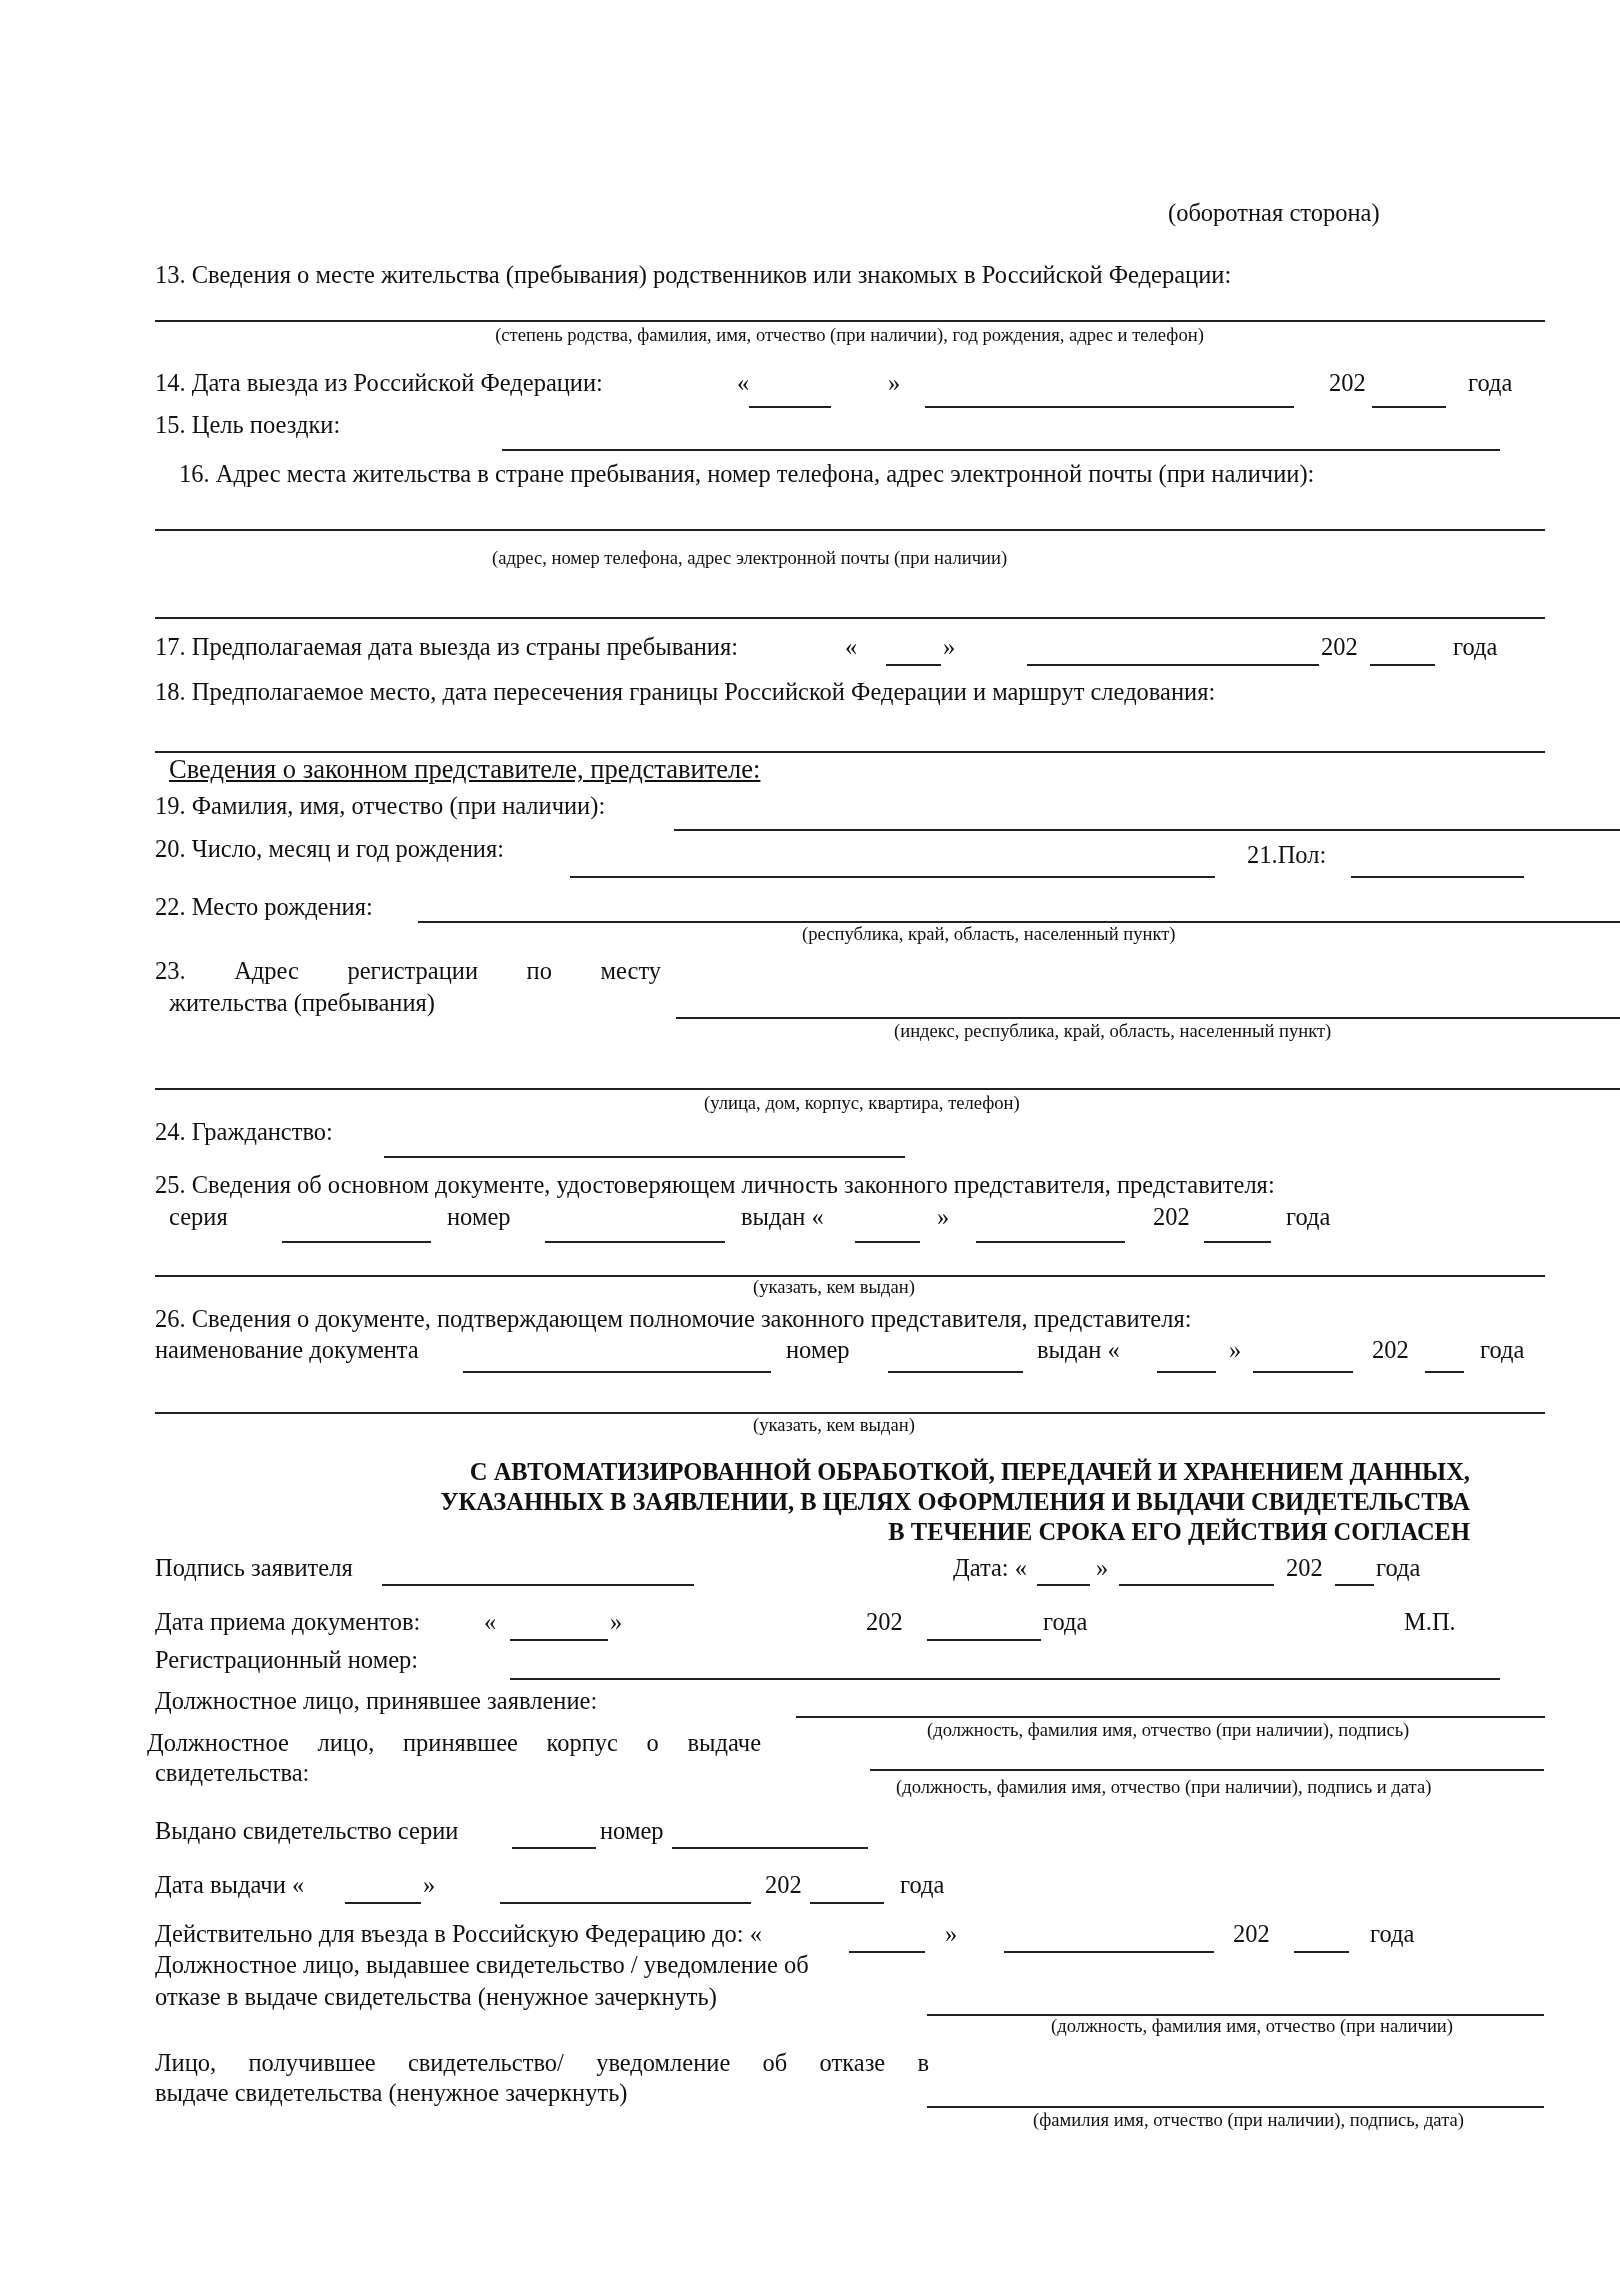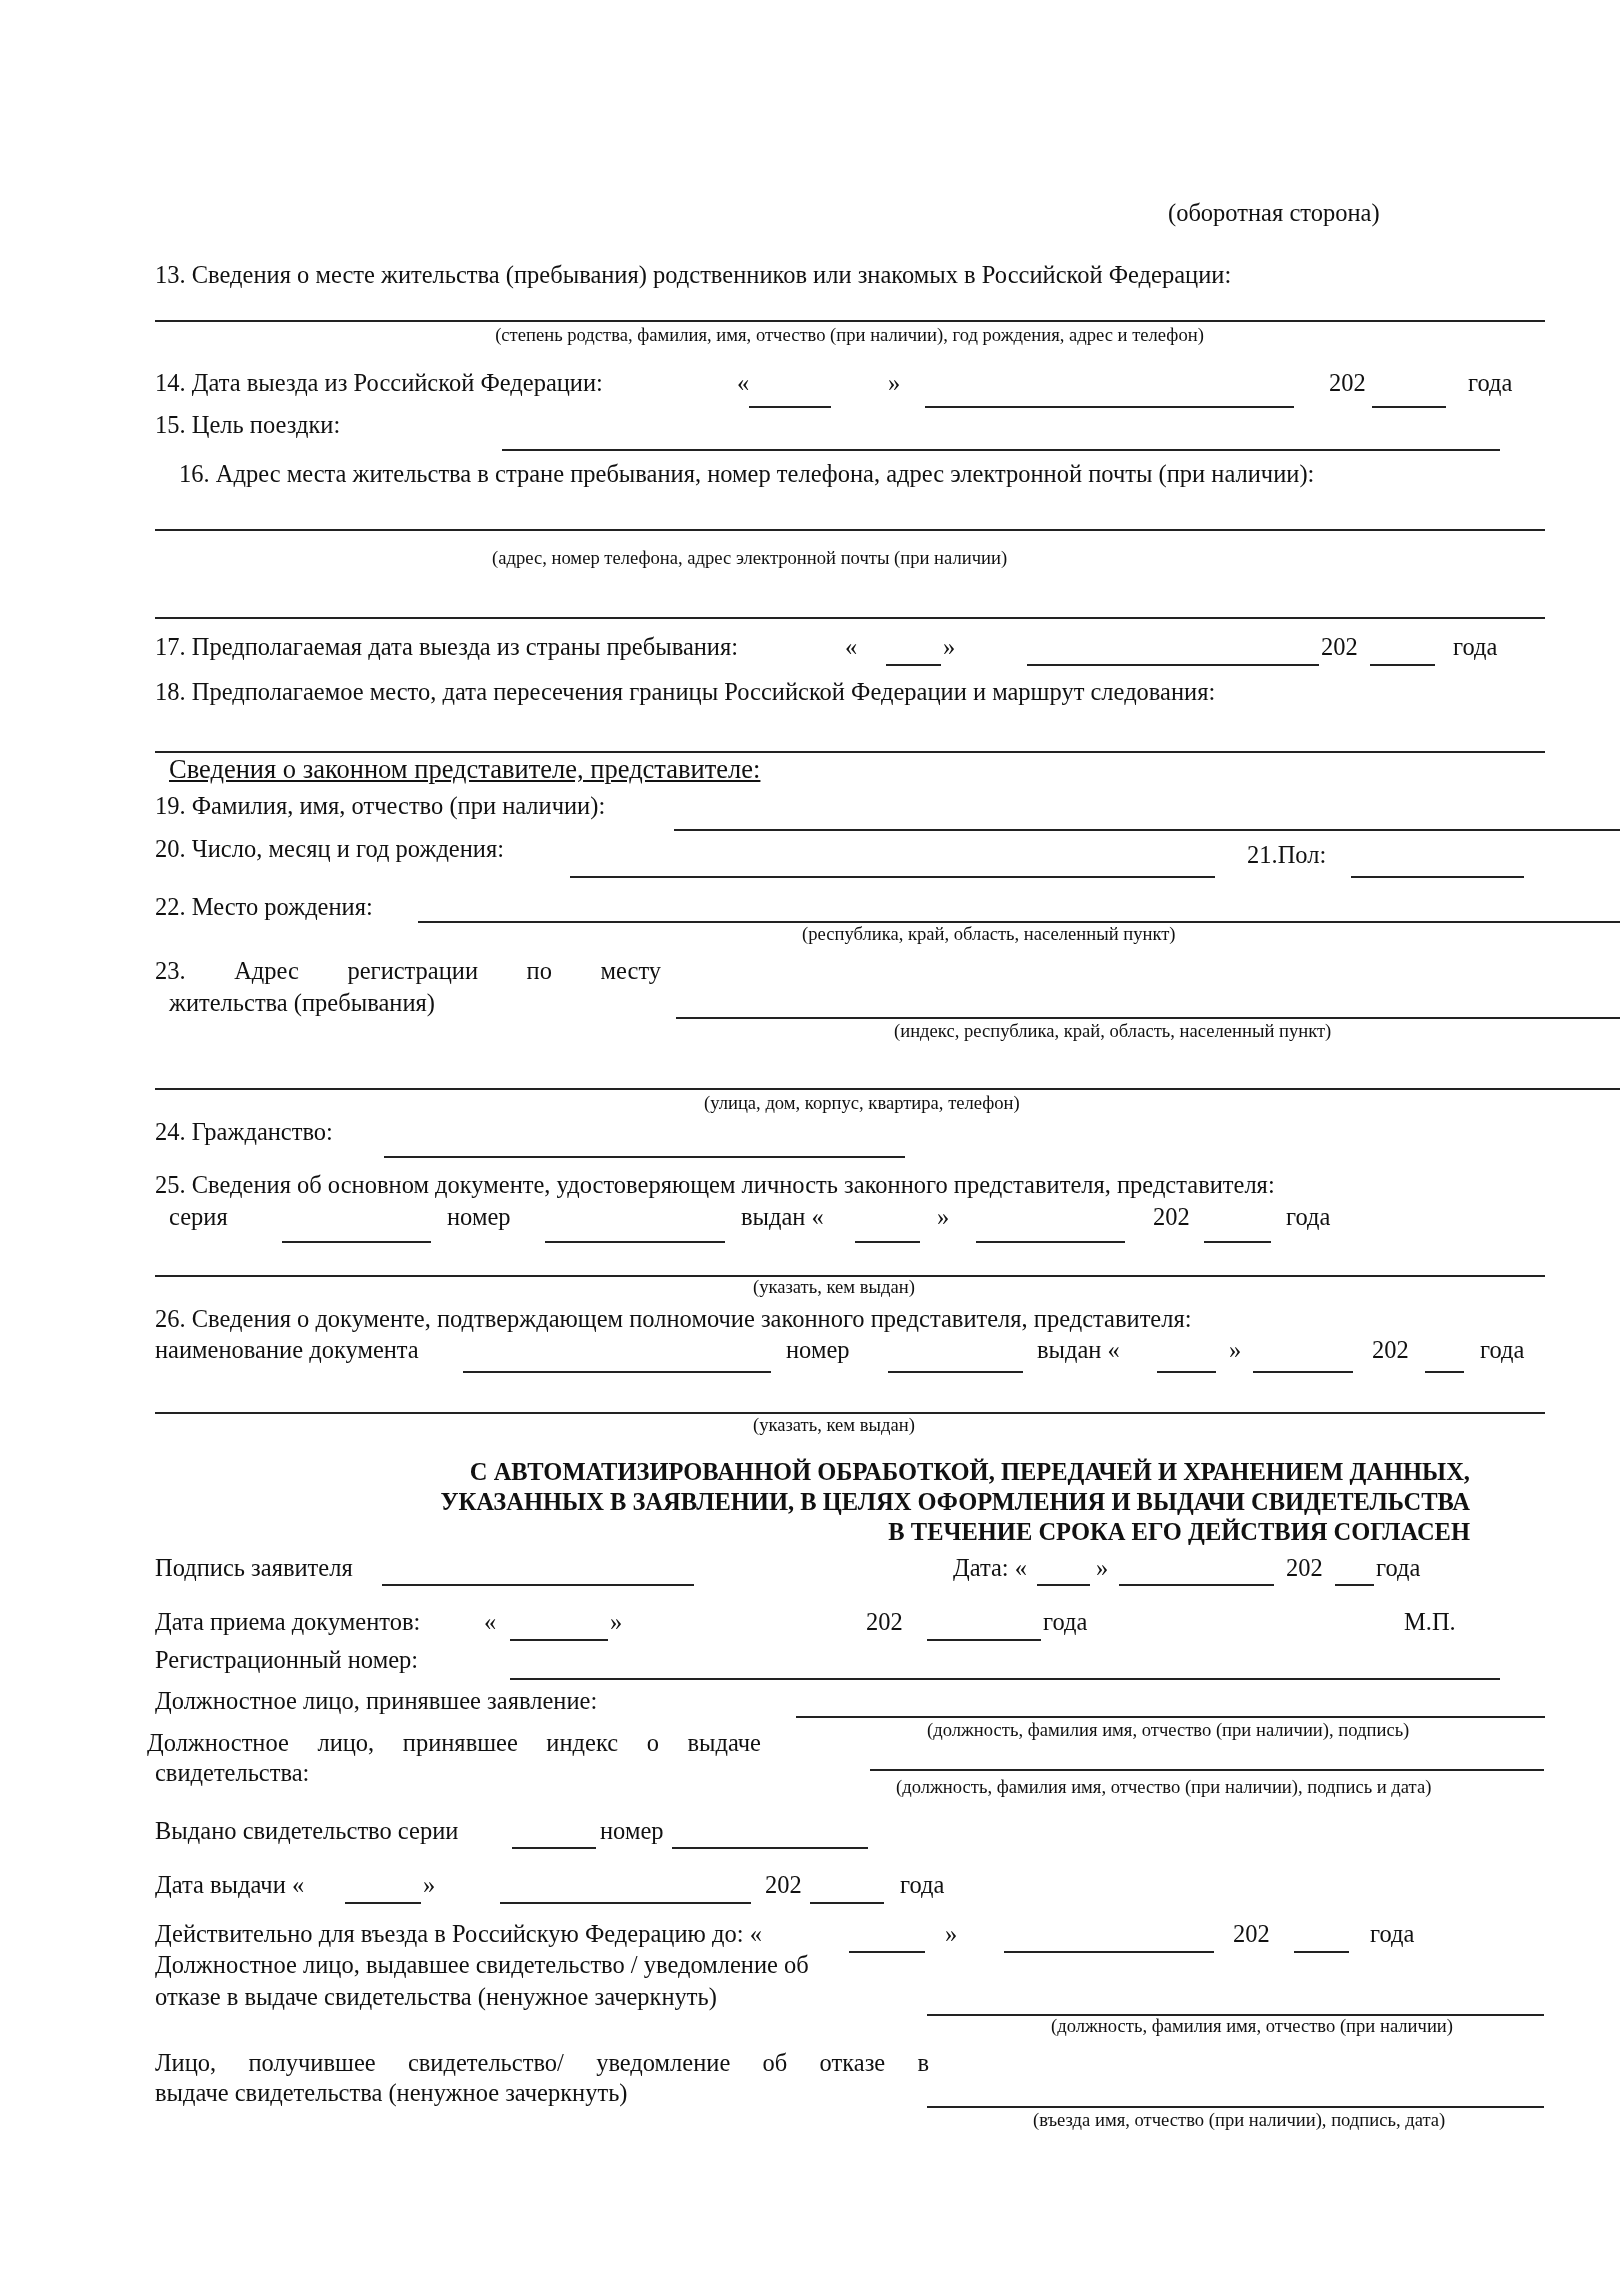--- a/index.html
+++ b/index.html
@@ -136,21 +136,21 @@
 <input class="field" style="left: 510px; top: 1654px; width: 990px;">
 
 <div class="t" style="left:155px;top:1686px;">Должностное лицо, принявшее заявление:</div>
 <input class="field" style="left: 796px; top: 1692px; width: 749px;">
 <div class="s" style="left:927px;top:1719px;">(должность, фамилия имя, отчество (при наличии), подпись)</div>
 
 <div class="just" style="left:147px;top:1727px;width:614px;">
   <span>Должностное</span>
   <span>лицо,</span>
   <span>принявшее</span>
-  <span>индекс</span>
+  <span>корпус</span>
   <span>о</span>
   <span>выдаче</span>
 </div>
 <div class="t" style="left:155px;top:1758px;">свидетельства:</div>
 <input class="field" style="left: 870px; top: 1745px; width: 674px;">
 <div class="s" style="left:896px;top:1776px;">(должность, фамилия имя, отчество (при наличии), подпись и дата)</div>
 
 <div class="t" style="left:155px;top:1816px;">Выдано свидетельство серии</div>
 <input class="field" style="left: 512px; top: 1823px; width: 84px;">
 <div class="t" style="left:600px;top:1816px;">номер</div>
@@ -181,14 +181,14 @@
   <span>Лицо,</span>
   <span>получившее</span>
   <span>свидетельство/</span>
   <span>уведомление</span>
   <span>об</span>
   <span>отказе</span>
   <span>в</span>
 </div>
 <div class="t" style="left:155px;top:2078px;">выдаче свидетельства (ненужное зачеркнуть)</div>
 <input class="field" style="left: 927px; top: 2082px; width: 617px;">
-<div class="s" style="left:1033px;top:2109px;">(въезда имя, отчество (при наличии), подпись, дата)</div>
+<div class="s" style="left:1033px;top:2109px;">(фамилия имя, отчество (при наличии), подпись, дата)</div>
 
 
 </body></html>

